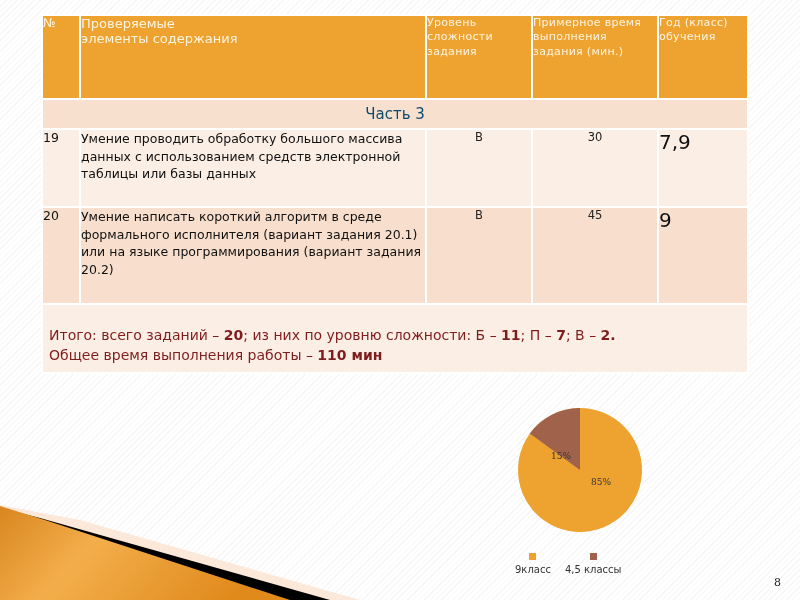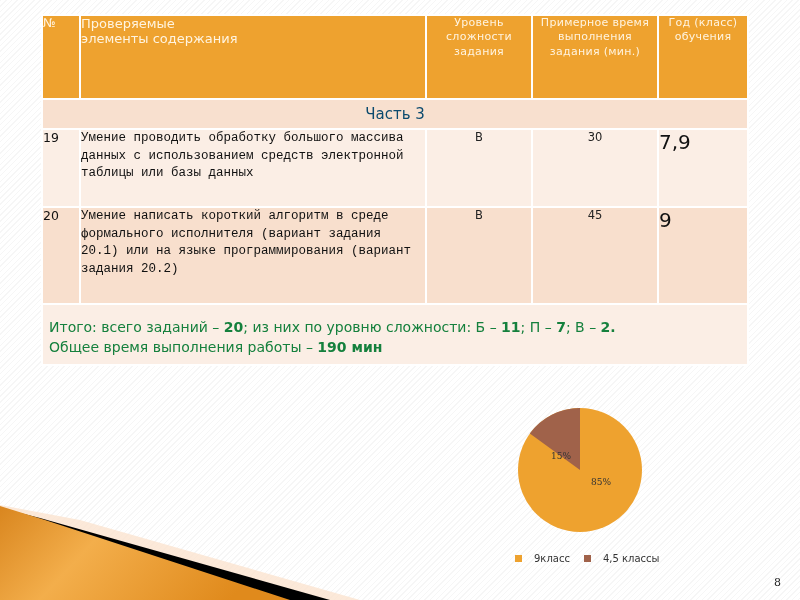--- a/index.html
+++ b/index.html
@@ -11,36 +11,36 @@
     }
     .slide-deco { position: absolute; left: 0; top: 0; width: 800px; height: 600px; pointer-events: none; }
     table.main {
       position: absolute; left: 41px; top: 14px; width: 706px;
       border-collapse: collapse; table-layout: fixed;
     }
     table.main td, table.main th { border: 2px solid #ffffff; padding: 0; vertical-align: top; }
     th { background: #eea22f; color: #fff4e0; font-weight: normal; }
     th.c-num { text-align: left; padding: 4px 0 0 10px; font-size: 12px; height: 82px; }
     th.c-elem { font-size: 13px; padding-top: 4px; text-align: left; }
-    th.c-small { font-size: 11px; padding-top: 3px; text-align: center; line-height: 1.3; letter-spacing: 0.3px; }
+    th.c-small { font-size: 11px; padding-top: 3px; text-align: left; line-height: 1.3; letter-spacing: 0.3px; }
     tr.part td { background: #f8e0cf; text-align: center; font-size: 15px; color: #0c4a6e; height: 28px; line-height: 28px; }
     tr.r19 td { background: #fbeee5; }
     tr.r20 td { background: #f8dfcd; }
     td.num { font-size: 12.5px; color: #111; padding: 5px 0 0 8px; }
-    td.desc { font-size: 12.5px; color: #111; padding: 4px 8px 0 8px; line-height: 1.4; font-family: Liberation Mono, monospace; }
+    td.desc { font-size: 12.5px; color: #111; padding: 4px 8px 0 8px; line-height: 1.4; }
     td.lvl, td.time { font-size: 11.5px; text-align: center; color: #222; padding-top: 5px; }
     td.grade { font-size: 20px; color: #111; padding: 4px 0 0 8px; }
     tr.r19 td { height: 76px; }
     tr.r20 td { height: 95px; }
-    tr.summary td { background: #fbeee5; font-size: 14px; color: #15803d; padding: 12px 8px 6px 6px; line-height: 1.45; }
+    tr.summary td { background: #fbeee5; font-size: 14px; color: #7f1d1d; padding: 20px 8px 6px 6px; line-height: 1.45; }
     .pie-wrap { position: absolute; left: 518px; top: 408px; width: 124px; height: 124px; }
     .pie-label { position: absolute; font-family: "DejaVu Serif", serif; font-size: 9px; color: #333; }
     .legend { position: absolute; top: 553px; left: 515px; font-size: 10px; color: #333; display: flex; align-items: center; gap: 4px; }
     .legend .sw { display: inline-block; width: 7px; height: 7px; }
-    .legend .item { display: flex; align-items: center; gap: 12px; margin-right: 10px; }
+    .legend .item { display: flex; align-items: center; gap: 4px; margin-right: 10px; flex-direction: column; }
     .page-num { position: absolute; left: 774px; top: 576px; font-size: 11px; color: #222; font-family: "DejaVu Serif", serif; }
   </style>
 </head>
 <body>
 
 <svg class="slide-deco" viewBox="0 0 800 600">
   <defs>
     <linearGradient id="orangeGrad" x1="0" y1="0" x2="1" y2="0.3">
       <stop offset="0" stop-color="#d9861f"></stop>
       <stop offset="0.4" stop-color="#f3ae4b"></stop>
@@ -84,21 +84,21 @@
   <tr class="r20">
     <td class="num">20</td>
     <td class="desc">Умение написать короткий алгоритм в среде формального исполнителя (вариант задания 20.1) или на языке программирования (вариант задания 20.2)</td>
     <td class="lvl">В</td>
     <td class="time">45</td>
     <td class="grade">9</td>
   </tr>
   <tr class="summary">
     <td colspan="5">
       <span>Итого: всего заданий – </span><b>20</b><span>; из них по уровню сложности: Б – </span><b>11</b><span>; П – </span><b>7</b><span>; В – </span><b>2.</b><br>
-      <span>Общее время выполнения работы – </span><b>190 мин</b>
+      <span>Общее время выполнения работы – </span><b>110 мин</b>
     </td>
   </tr>
 </tbody>
   </table>
 
 <div class="pie-wrap">
   <svg width="124" height="124" viewBox="0 0 124 124">
     <circle cx="62" cy="62" r="62" fill="#eea22f"></circle>
     <path d="M62,62 L62,0 A62,62 0 0,0 11.8,25.6 Z" fill="#a0624a"></path>
   </svg>

